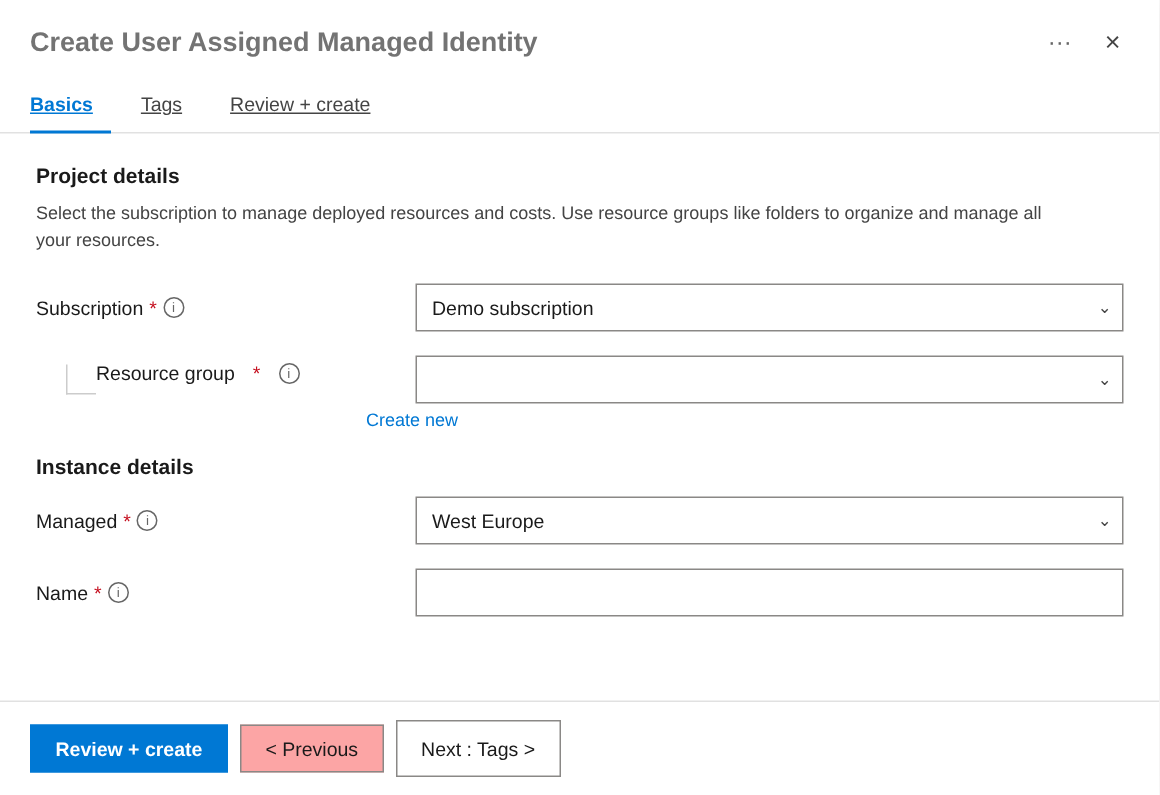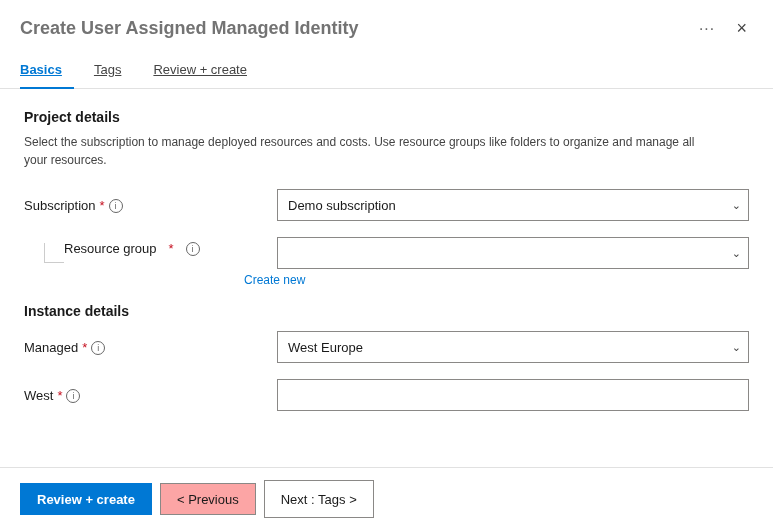--- a/index.html
+++ b/index.html
@@ -94,21 +94,21 @@
       max-width: 680px;
     }
     .form-row {
       display: flex;
       align-items: center;
       margin-bottom: 16px;
     }
     .form-label-col {
       width: 220px;
       display: flex;
-      align-items: flex-end;
+      align-items: flex-start;
       gap: 4px;
       flex-shrink: 0;
     }
     .form-label {
       font-size: 13px;
       color: #1a1a1a;
     }
     .required-star {
       color: #c50f1f;
       font-size: 13px;
@@ -295,21 +295,21 @@
               <option>East US</option>
               <option>West US</option>
             </select>
             <span class="chevron-down">⌄</span>
           </div>
         </div>
       </div>
 
       <div class="form-row">
         <div class="form-label-col">
-          <span class="form-label">West</span>
+          <span class="form-label">Name</span>
           <span class="required-star">*</span>
           <i class="info-icon">i</i>
         </div>
         <div class="form-control-col">
           <input type="text" class="input-box" value="" style="">
         </div>
       </div>
     </div>
 
   </div>

